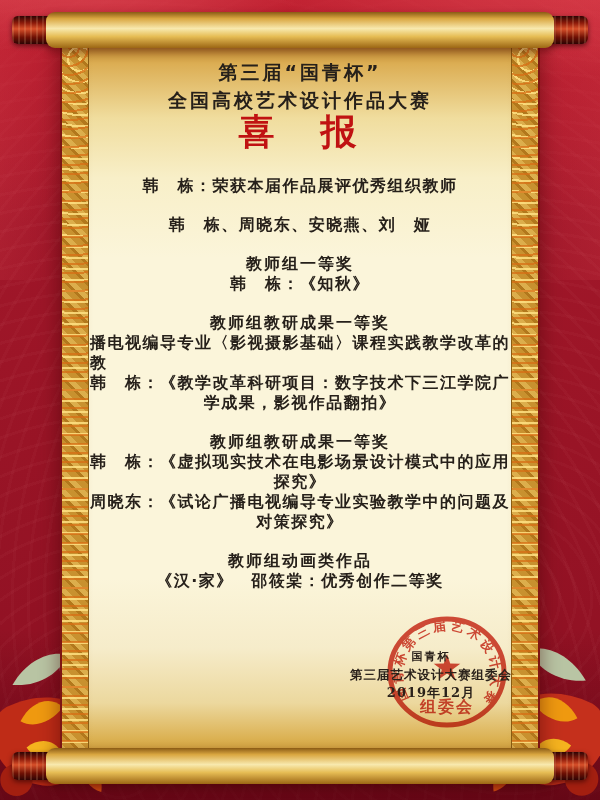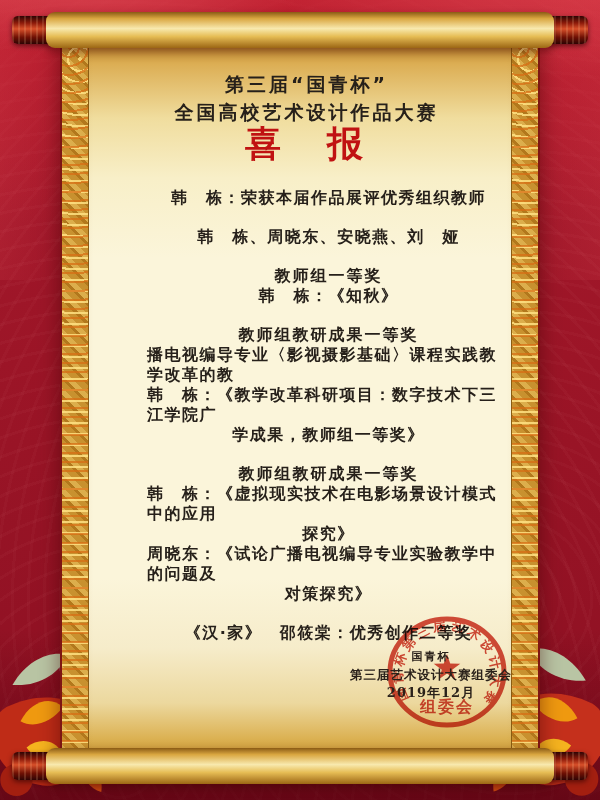--- a/index.html
+++ b/index.html
@@ -29,30 +29,30 @@
                       #fbf5da 220px,#fbf5da 540px,#f6ecca 610px,#ecd89e 665px,
                       #dcb254 700px,#c28a24 726px);
     box-shadow:0 8px 20px rgba(60,0,0,.5);}
   .brocade{position:absolute;top:0;bottom:0;width:26px;z-index:1;
     background:
       repeating-radial-gradient(circle at 7px 9px,  rgba(215,110,20,.75) 0 2px, transparent 2px 9px),
       repeating-radial-gradient(circle at 18px 21px, rgba(255,225,130,.85) 0 2px, transparent 2px 11px),
       repeating-linear-gradient(45deg,#c8912f 0 6px,#b2781c 6px 9px,#dcae4c 9px 14px);}
   .brocade-left{left:0;border-left:2px solid #7e1613;border-right:1px solid #8a5c12;}
   .brocade-right{right:0;border-right:2px solid #7e1613;border-left:1px solid #8a5c12;}
-  .content{position:absolute;left:43px;right:30px;top:0;z-index:4;
-    color:#26201a;font-weight:700;padding-top:36px;}
+  .content{position:absolute;left:30px;right:30px;top:0;z-index:4;
+    color:#26201a;font-weight:700;padding-top:24px;}
   .t-small{font-size:19px;line-height:20px;text-align:center;letter-spacing:3px;}
   .t2{margin-top:8px;}
   .banner{font-size:36px;line-height:44px;text-align:center;font-weight:900;
           letter-spacing:5px;}
   .school{font-size:19px;line-height:20px;text-align:center;letter-spacing:4px;margin-top:7px;}
   #body-lines{margin-top:22px;}
   .section + .section{margin-top:19px;}
-  .line{font-size:16px;line-height:20px;letter-spacing:1.5px;margin-left:44px;}
+  .line{font-size:16px;line-height:20px;letter-spacing:1.5px;}
   .line.center{text-align:center;}
   .line.left{text-align:left;}
   .heading{letter-spacing:2px;}
   .signature{position:absolute;left:256px;top:610px;width:230px;z-index:6;
     text-align:center;color:#2a211a;font-weight:700;}
   .sig-org1{font-size:11px;line-height:18px;letter-spacing:2px;}
   .sig-org2{font-size:12.5px;line-height:18px;letter-spacing:1px;}
   .sig-date{font-size:13px;line-height:18px;font-family:"DejaVu Serif","Liberation Serif",serif;
             font-weight:700;letter-spacing:1px;}
   .seal{position:absolute;left:325px;top:577px;width:124px;height:114px;z-index:5;
@@ -119,30 +119,31 @@
             <div class="line center">韩　栋、周晓东、安晓燕、刘　娅</div>
           </div>
           <div class="section">
             <div class="line center heading">教师组一等奖</div>
             <div class="line center">韩　栋：《知秋》</div>
           </div>
           <div class="section">
             <div class="line center heading">教师组教研成果一等奖</div>
             <div class="line left">播电视编导专业〈影视摄影基础〉课程实践教学改革的教</div>
             <div class="line left">韩　栋：《教学改革科研项目：数字技术下三江学院广</div>
-            <div class="line center">学成果，教师组一等奖》</div>
+            <div class="line center">学成果，影视作品翻拍》</div>
           </div>
           <div class="section">
             <div class="line center heading">教师组教研成果一等奖</div>
             <div class="line left">韩　栋：《虚拟现实技术在电影场景设计模式中的应用</div>
             <div class="line center">探究》</div>
             <div class="line left">周晓东：《试论广播电视编导专业实验教学中的问题及</div>
             <div class="line center">对策探究》</div>
           </div>
           <div class="section">
+            <div class="line center heading">教师组动画类作品</div>
             <div class="line center">《汉·家》　邵筱棠：优秀创作二等奖</div>
           </div>
         </div>
     </div>
 
     <svg class="seal" viewBox="0 0 124 114" aria-hidden="true">
       <ellipse cx="62" cy="57" rx="57" ry="53" fill="none" stroke="#cf3a2c" stroke-width="5"></ellipse>
       <path id="sealArc" d="M 24 84 A 45 45 0 1 1 100 84" fill="none"></path>
       <text font-size="13" font-weight="bold" fill="#cf3a2c" letter-spacing="3.5">
         <textPath href="#sealArc">国青杯第三届艺术设计大赛</textPath>

